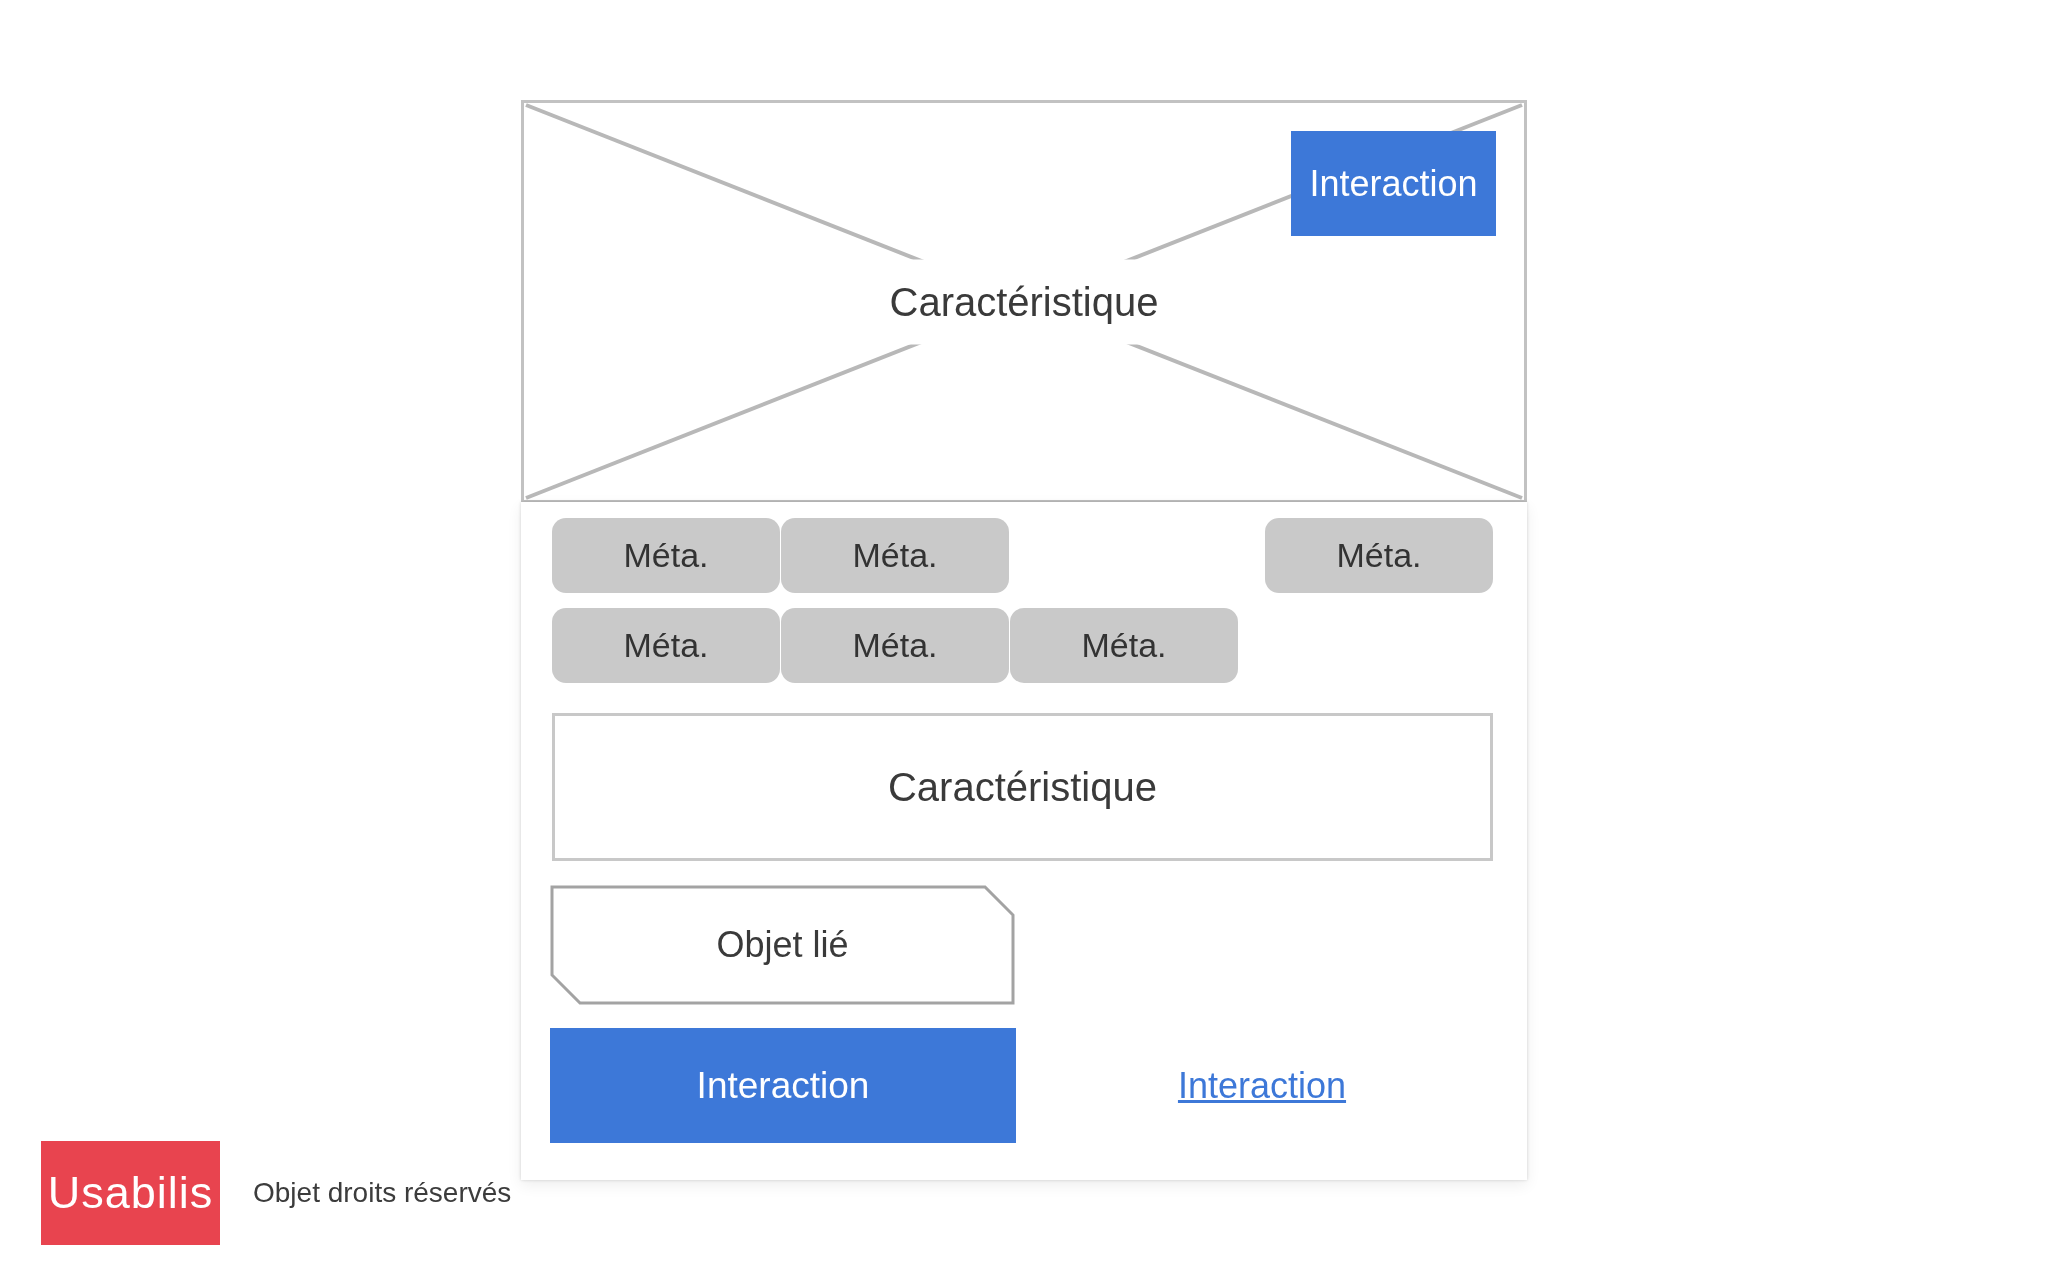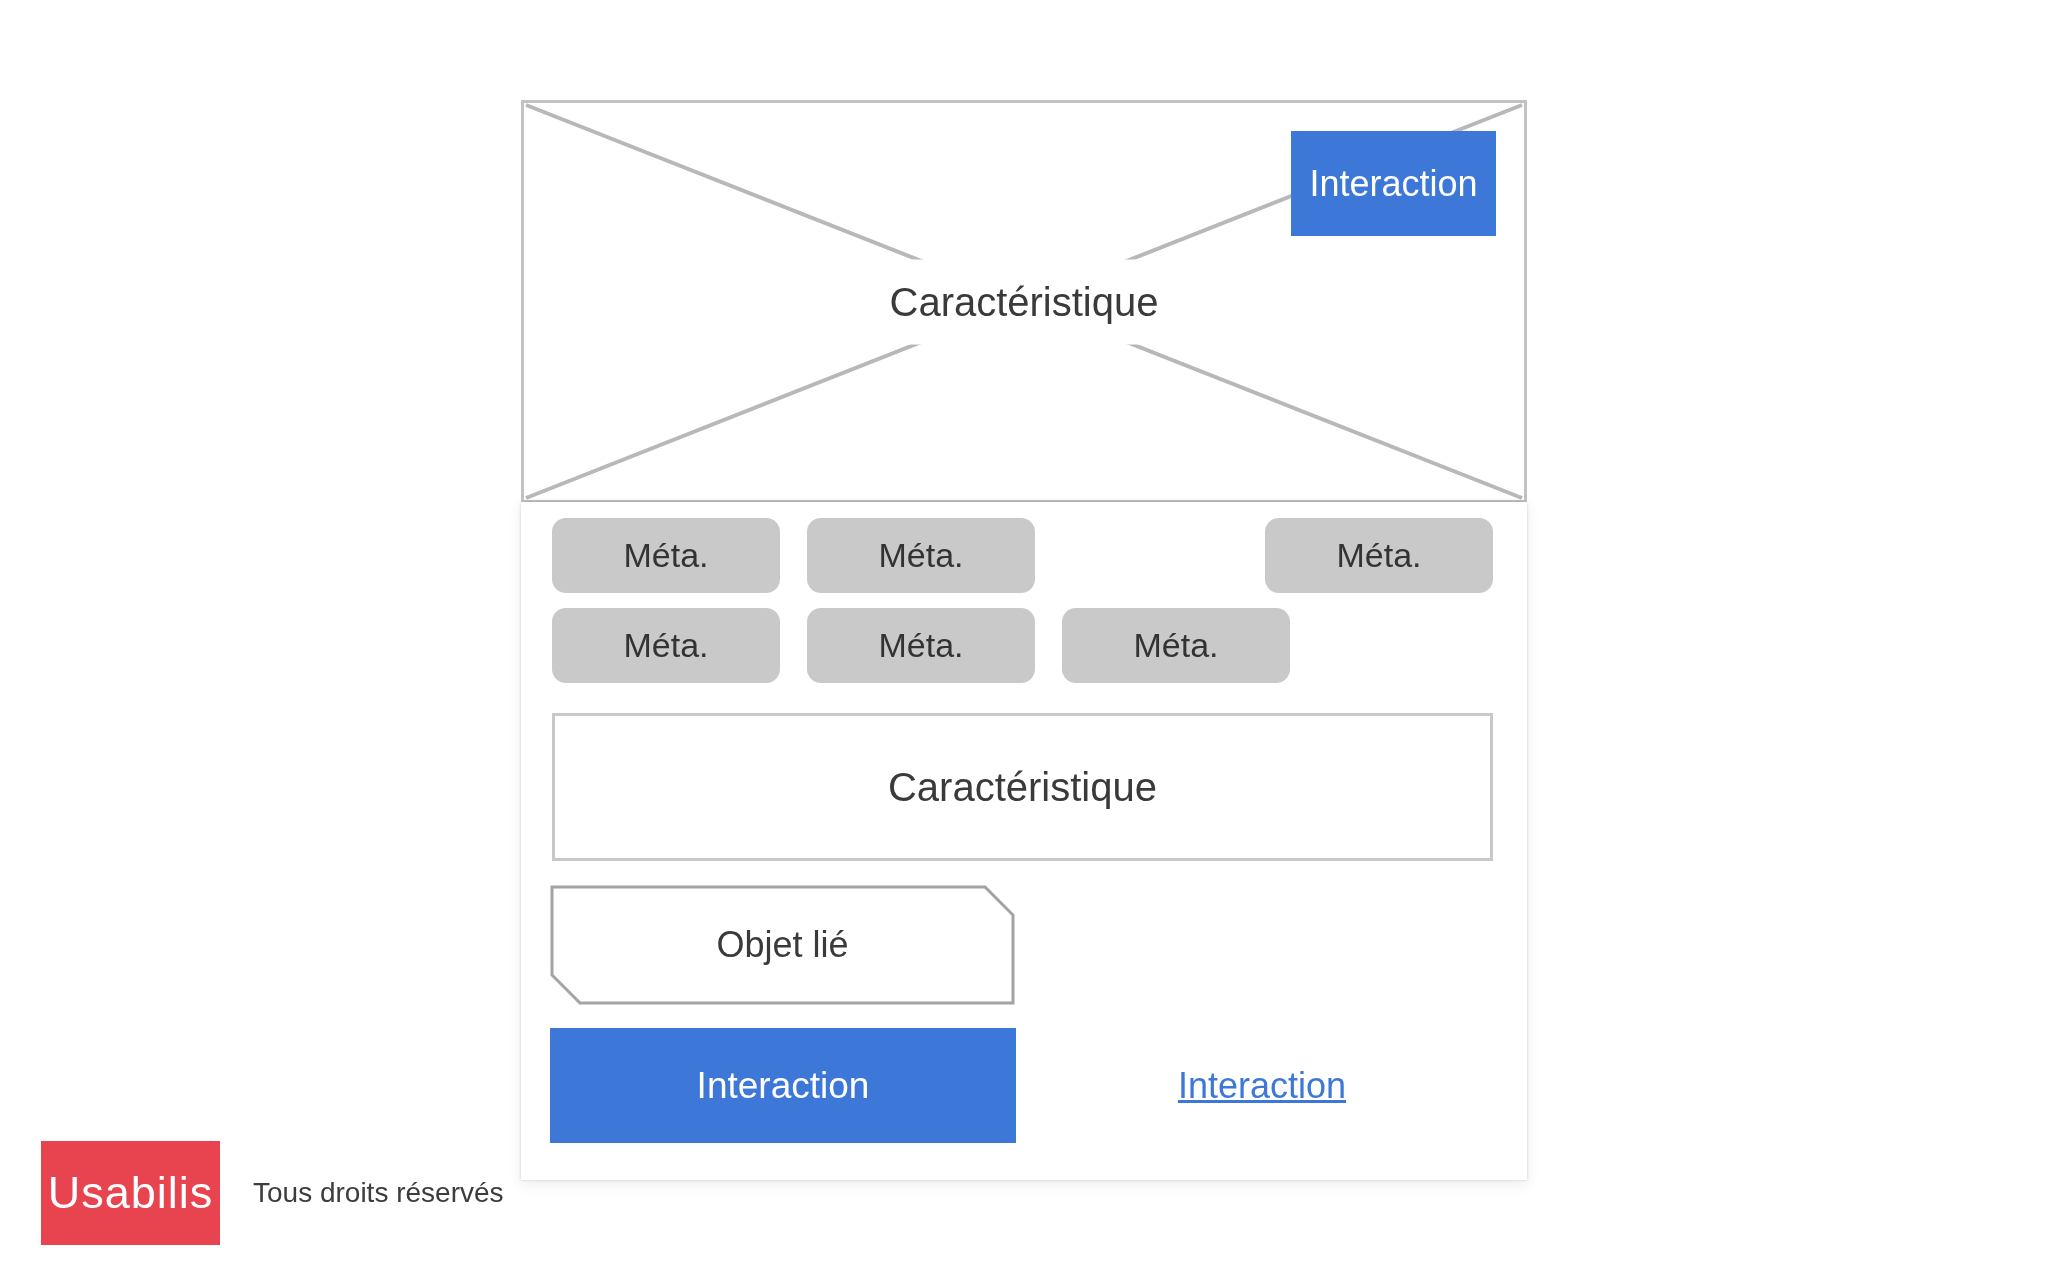--- a/index.html
+++ b/index.html
@@ -23,21 +23,21 @@
     background:var(--blue,#3d78d8);color:#ffffff;border:none;cursor:pointer;
     font-family:inherit;font-size:36px;display:flex;align-items:center;justify-content:center;
   }
   .top-btn{position:absolute;top:28px;right:28px;width:205px;height:105px;}
 
   
   .card{
     position:absolute;left:521px;top:502px;width:1006px;height:678px;background:#ffffff;
     box-shadow:0 0 3px rgba(0,0,0,0.16),0 5px 14px rgba(0,0,0,0.07);
   }
-  .chips-row{position:absolute;left:31px;right:34px;display:flex;gap:27px;}
+  .chips-row{position:absolute;left:31px;right:34px;display:flex;gap:1px;}
   .row1{top:16px;}
   .row2{top:106px;}
   .chip{
     width:228px;height:75px;background:var(--chip_gray,#c9c9c9);border-radius:14px;
     display:flex;align-items:center;justify-content:center;
     font-size:34px;color:#333333;flex:0 0 auto;
   }
   .push-right{margin-left:auto;}
 
   .feature-box{
@@ -115,15 +115,15 @@
     </div>
 
     <button class="btn primary-btn">Interaction</button>
 
     <a class="action-link">Interaction</a>
   </div>
 
   <div class="logo">
     <span>Usabilis</span>
   </div>
-  <div class="copyright">Tous droits réservés</div>
+  <div class="copyright">Objet droits réservés</div>
 
 </div>
 
 </body></html>

